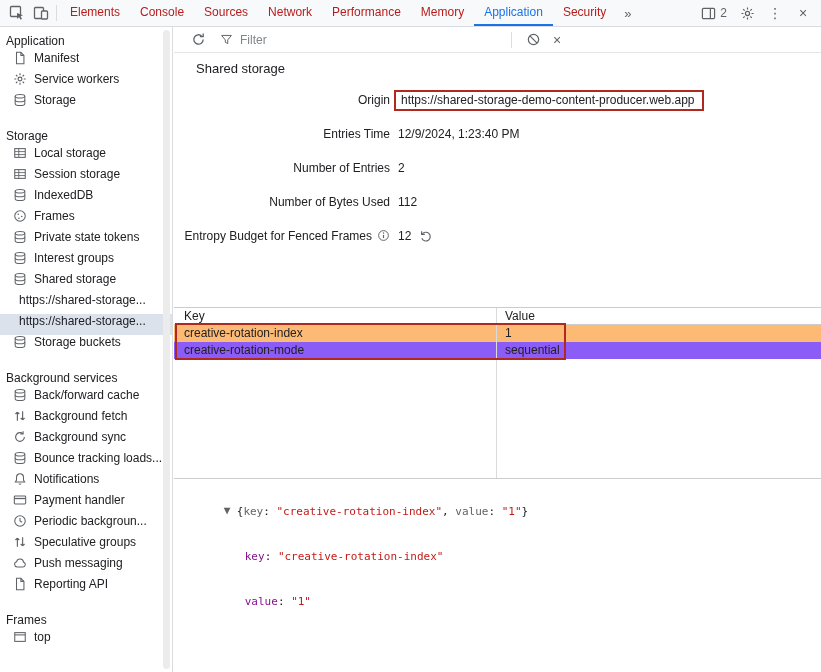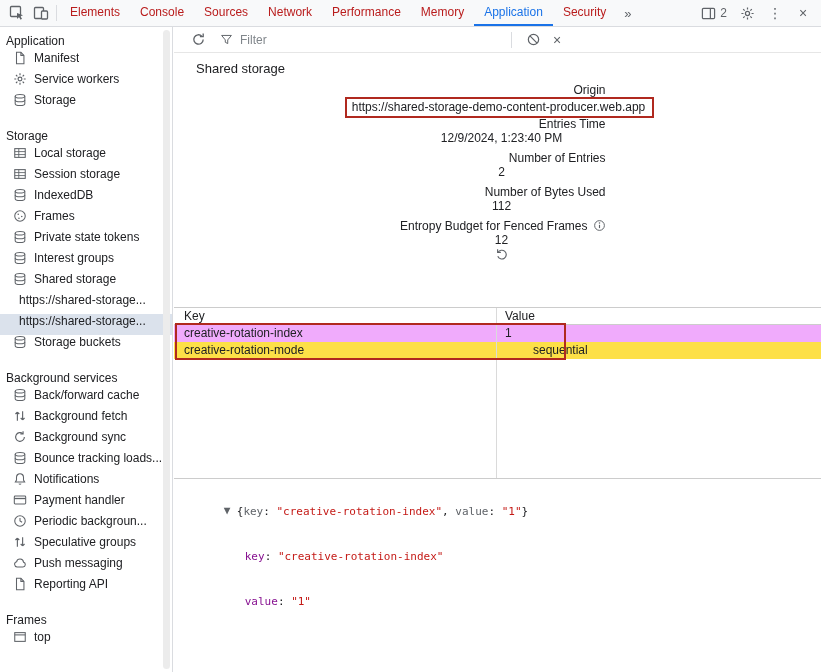--- a/index.html
+++ b/index.html
@@ -48,35 +48,35 @@
     border-bottom:1px solid #e6e6e6; display:flex; align-items:center; padding-left:12px; }
   .filter-box{ display:flex; align-items:flex-start; width:282px; margin-left:10px; cursor:text; }
   .filter-text{ color:#80868b; margin-left:7px; }
   .vsep2{ width:1px; height:16px; background:#dadce0; margin:0 9px; }
   .tbtn{ display:inline-flex; width:24px; height:24px; align-items:center; justify-content:center;
     color:#5f6368; cursor:pointer; }
 
   .panel-title{ position:absolute; top:34px; left:22px; font-size:13px; font-weight:500; color:#202124; }
 
   .fields{ position:absolute; top:56px; left:0; right:0; }
-  .f-row{ height:34px; display:flex; align-items:center;flex-direction:column; }
+  .f-row{ height:34px; display:flex; align-items:center; }
   .f-label{ width:216px; text-align:right; color:#202124; white-space:nowrap; }
   .f-label .ic{ margin-left:5px; vertical-align:-2px; }
   .f-value{ margin-left:8px; white-space:nowrap; }
   .red-annot{ border:2px solid #b0291f; padding:1px 7px 2px 5px; margin-left:4px; }
   .undo-btn{ margin-left:8px; color:#5f6368; cursor:pointer; display:inline-flex; }
 
   
   .dgrid{ position:absolute; top:280px; left:0; right:0; height:171px; border-top:1px solid #ccc; }
   .dg-head{ display:flex; height:17px; border-bottom:1px solid #ccc; background:#fff; }
   .dg-col-key{ width:323px; border-right:1px solid #dadada; padding-left:10px; line-height:16px; white-space:nowrap; }
   .dg-col-val{ flex:1; padding-left:8px; line-height:16px; white-space:nowrap; }
   .dg-row{ display:flex; height:17px; cursor:pointer; }
-  .dg-row.r0{ background:#f0abfc; }
-  .dg-row.r1{ background:#fde047;gap:28px; }
+  .dg-row.r0{ background:#fdba74; }
+  .dg-row.r1{ background:#8b5cf6; }
   .dg-empty{ flex:1; display:flex; height:120px; }
   .dg-empty .dg-col-key{ height:100%; }
   .annot-box{ position:absolute; left:1px; top:296px; width:391px; height:37px;
     border:2px solid #b0291f; pointer-events:none; z-index:5; }
 
   
   .preview{ position:absolute; top:451px; left:0; right:0; bottom:0;
     border-top:1px solid #ccc; background:#fff; padding:9px 0 0 10px; }
   .mono, .mono span{ font-family:"DejaVu Sans Mono", monospace; font-size:11px; white-space:pre; }
   .p-line{ line-height:15px; }

